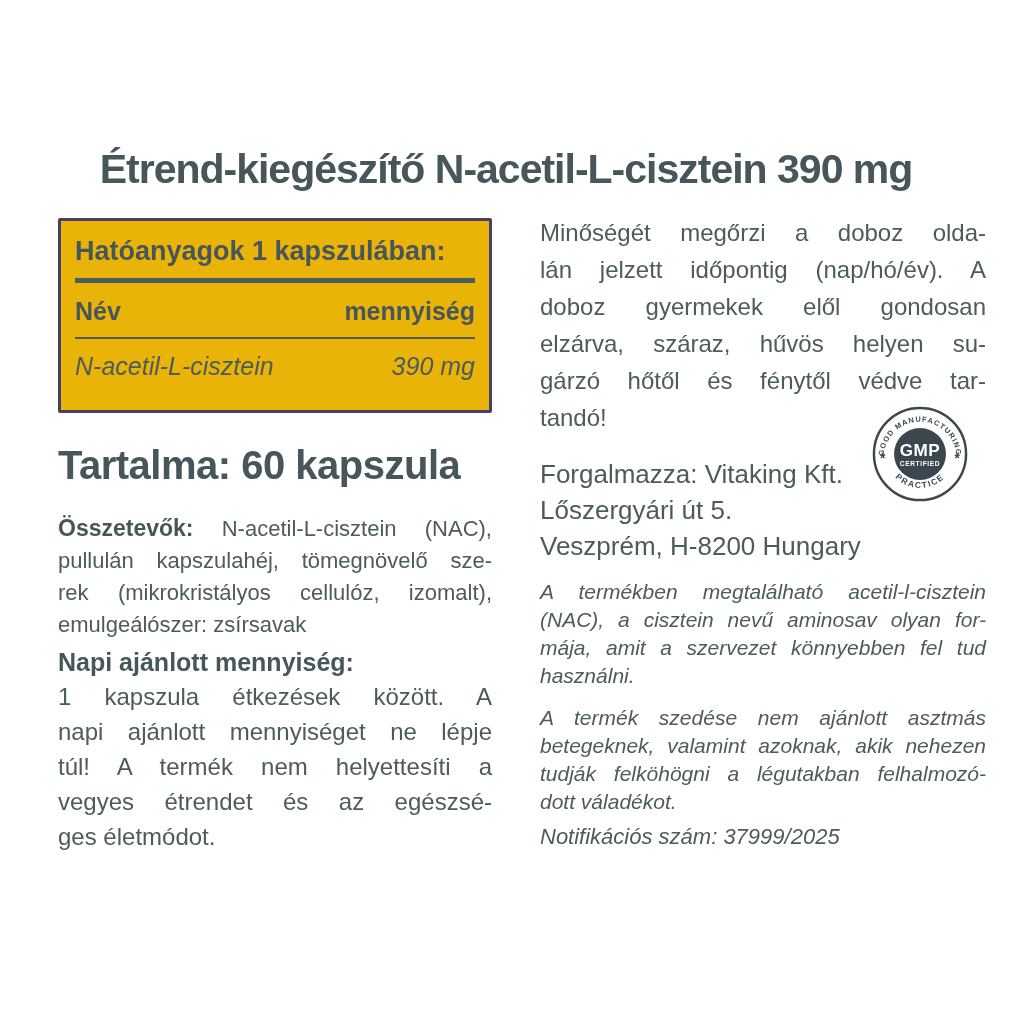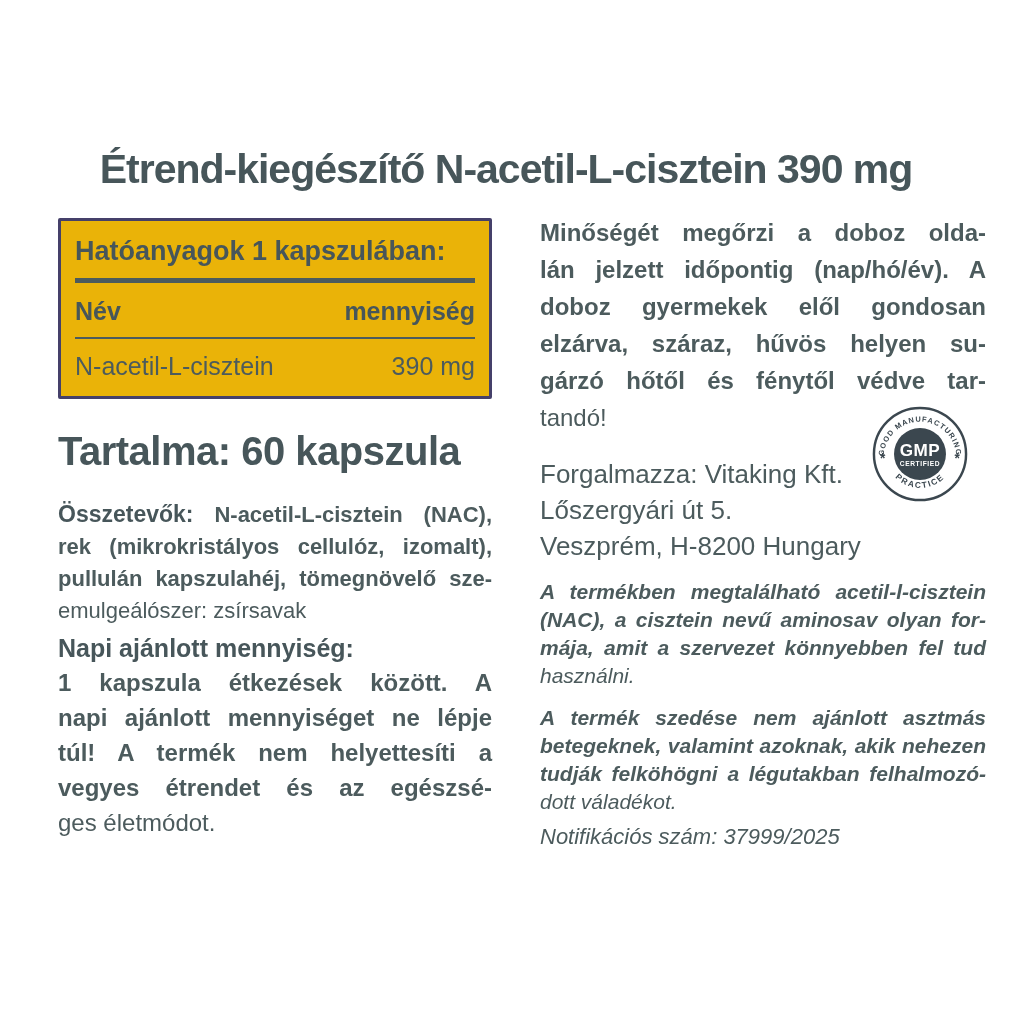--- a/index.html
+++ b/index.html
@@ -14,25 +14,25 @@
 
   .left-col  { position:absolute; left:58px;  top:218px; width:434px; }
   .right-col { position:absolute; left:540px; top:214px; width:446px; }
 
   
   .facts-box { border:3px solid #45406a; border-radius:2px; background:#eab308; }
   .facts-header { font-size:27px; font-weight:700; padding:15px 14px 9px; color:#47565a; white-space:nowrap; }
   .rule-thick { height:5px; background:#4c5b5d; margin:2px 14px 0; }
   .rule-thin  { height:2px; background:#4c5b5d; margin:0 14px; }
   .facts-cols { display:flex; justify-content:space-between; font-weight:700; font-size:25px; padding:14px 14px 11px; color:#47565a; }
-  .facts-row  { display:flex; justify-content:space-between; font-size:25px; padding:13px 14px 15px; }
+  .facts-row  { display:flex; justify-content:space-between; font-size:25px; padding:13px 14px 29px;font-style:italic; }
 
   .contents-line { margin-top:30px; font-size:40px; font-weight:700; letter-spacing:-0.5px; color:#47565a; white-space:nowrap; }
 
-  .jline     { text-align:justify; text-align-last:justify;font-weight:bold; }
+  .jline     { text-align:justify; text-align-last:justify; }
   .jline-end { text-align:left; }
 
   .ingredients { margin-top:24px; font-size:22px; line-height:32px; }
   .ingredients b { font-size:23px; color:#47565a; }
 
   .daily { margin-top:4px; }
   .daily-label { font-size:25px; font-weight:700; line-height:34px; color:#47565a; white-space:nowrap; }
   .daily-body  { font-size:24px; line-height:35px; }
 
   .storage { font-size:24px; line-height:37px; }
@@ -67,22 +67,22 @@
     </div>
   </div>
 
   <div class="contents-line">Tartalma: 60 kapszula</div>
 
   <div class="ingredients">
     <div class="jline">
       <b>Összetevők:</b>
       <span>N-acetil-L-cisztein (NAC),</span>
     </div>
+    <div class="jline">pullulán kapszulahéj, tömegnövelő sze-</div>
     <div class="jline">rek (mikrokristályos cellulóz, izomalt),</div>
-    <div class="jline">pullulán kapszulahéj, tömegnövelő sze-</div>
     <div class="jline-end">emulgeálószer: zsírsavak</div>
   </div>
 
   <div class="daily">
     <div class="daily-label">Napi ajánlott mennyiség:</div>
     <div class="daily-body">
       <div class="jline">1 kapszula étkezések között. A</div>
       <div class="jline">napi ajánlott mennyiséget ne lépje</div>
       <div class="jline">túl! A termék nem helyettesíti a</div>
       <div class="jline">vegyes étrendet és az egészsé-</div>

